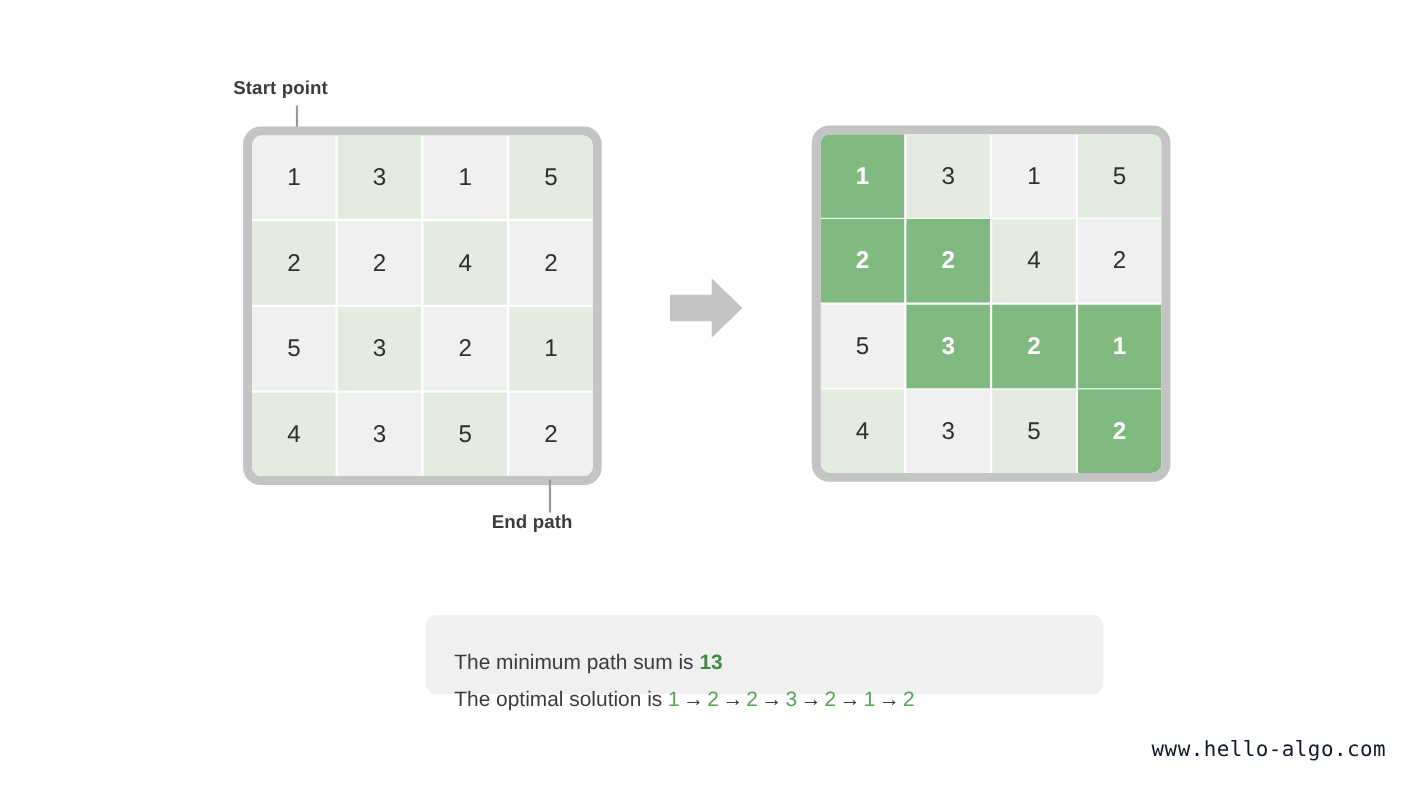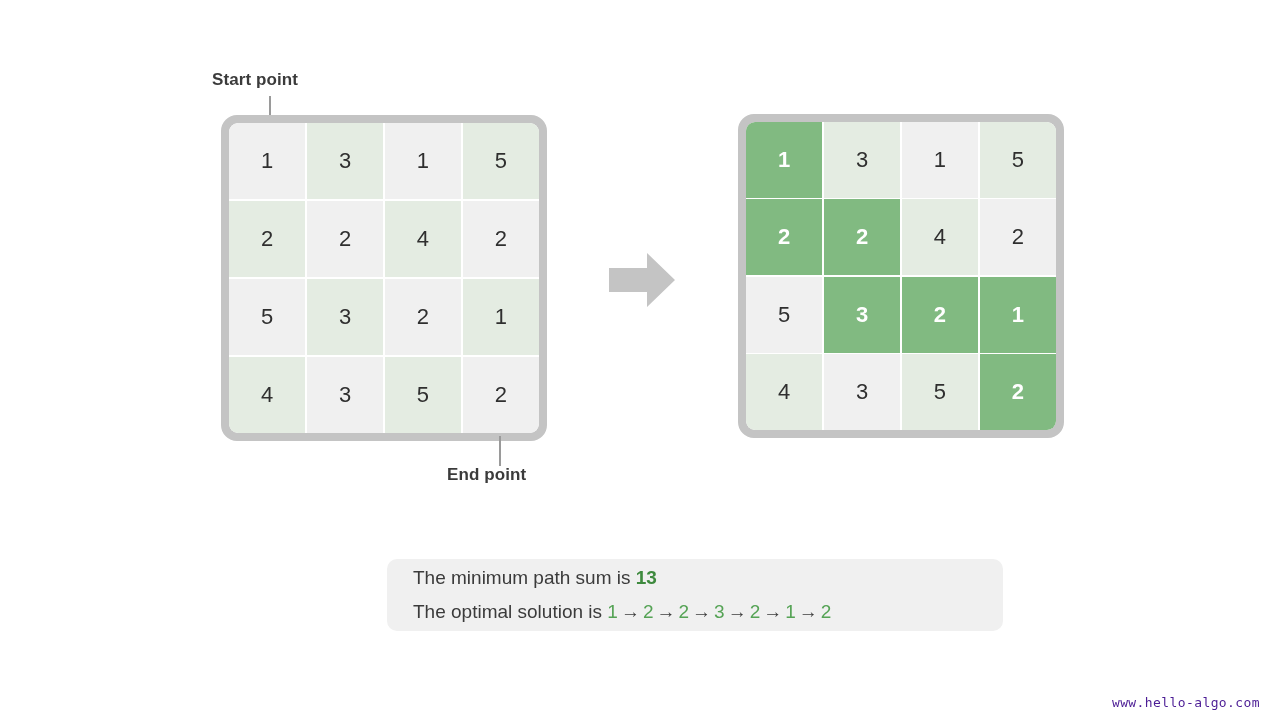--- a/index.html
+++ b/index.html
@@ -95,24 +95,23 @@
   
   #info-box {
     position: absolute;
     left: 387px;
     top: 559px;
     width: 616px;
     height: 72px;
     background: #f0f0f0;
     border-radius: 10px;
     box-sizing: border-box;
-    padding: 16px 26px;
+    padding: 32px 26px;
     display: flex;
     flex-direction: column;
-    justify-content: center;
     gap: 10px;
   }
   .info-line {
     font-family: "Liberation Sans", sans-serif;
     font-size: 19px;
     color: #3b3b3b;
     white-space: nowrap;
     line-height: 1.25;
   }
   .sum-value {
@@ -122,24 +121,24 @@
   .path-step { color: #55a355; }
   .path-arrow {
     color: #3b3b3b;
     padding: 0 3px;
   }
 
   
   #watermark {
     position: absolute;
     right: 20px;
-    bottom: 10px;
+    bottom: 28px;
     font-family: "DejaVu Sans Mono", monospace;
-    font-size: 13px;
-    color: #4c1d95;
+    font-size: 19px;
+    color: #0f172a;
     letter-spacing: 0.4px;
   }
 </style>
 </head>
 <body>
 
 <div id="stage">
 
   <div class="point-label" id="start-point-label">Start point</div>
   <div class="leader-line" id="start-leader"></div>
@@ -159,21 +158,21 @@
         <div class="cell tint-gray">2</div>
         <div class="cell tint-green">1</div>
         <div class="cell tint-green">4</div>
         <div class="cell tint-gray">3</div>
         <div class="cell tint-green">5</div>
         <div class="cell tint-gray">2</div>
       </div>
   </div>
 
   <div class="leader-line" id="end-leader"></div>
-  <div class="point-label" id="end-point-label">End point</div>
+  <div class="point-label" id="end-point-label">End path</div>
 
   <svg id="transition-arrow" viewBox="0 0 66 54">
     <polygon points="0,15 38,15 38,0 66,27 38,54 38,39 0,39" fill="#c4c4c4"></polygon>
   </svg>
 
   <div class="grid-frame" id="grid-right">
     <div class="grid-inner" id="grid-right-inner">
         <div class="cell highlight">1</div>
         <div class="cell tint-green">3</div>
         <div class="cell tint-gray">1</div>

